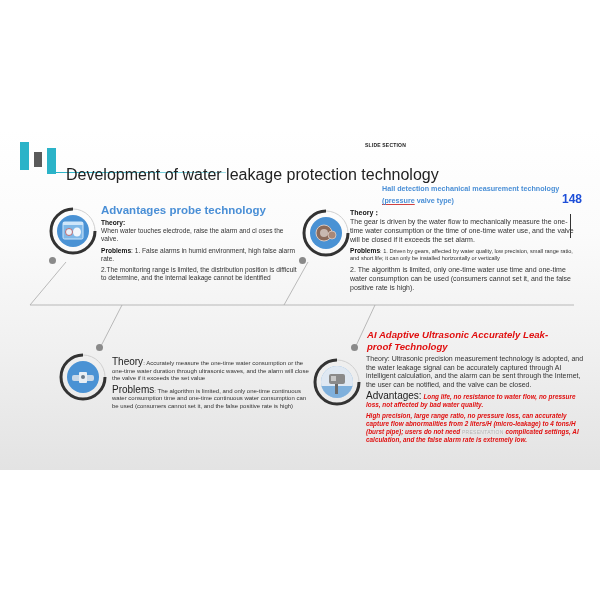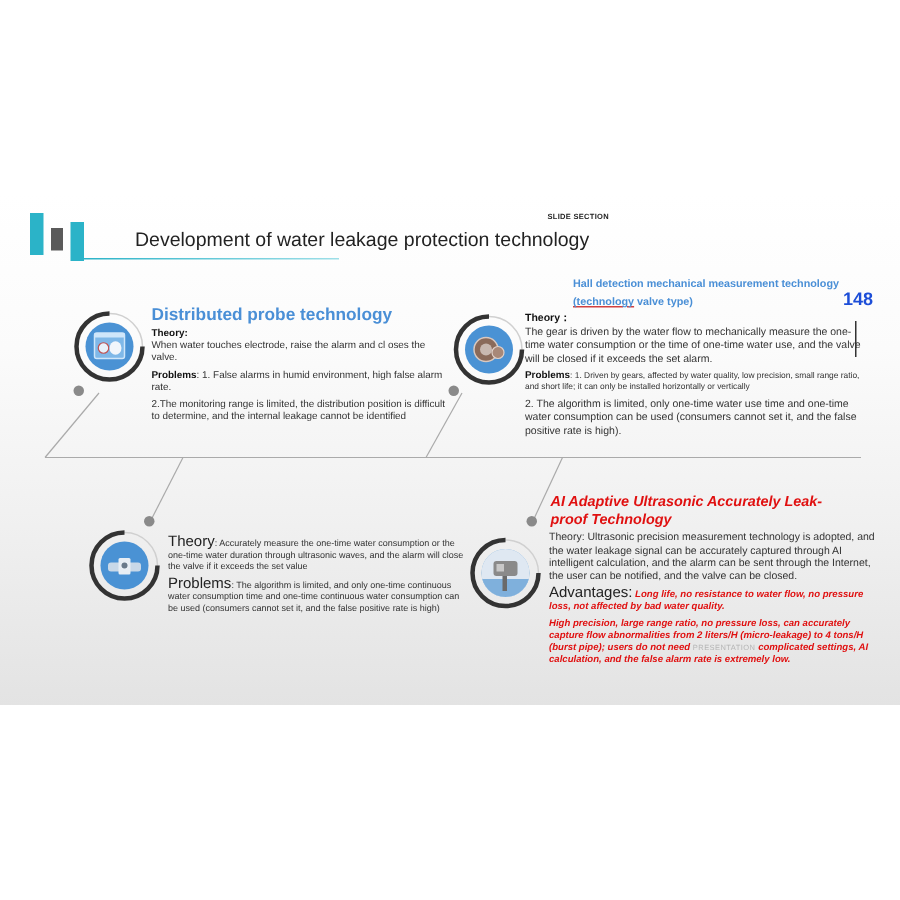--- a/index.html
+++ b/index.html
@@ -15,21 +15,21 @@
     }
     .logo-bar { position: absolute; }
     .lb1 { left: 20px; top: 142px; width: 9px; height: 28px; background: #2bb3c8; }
     .lb2 { left: 34px; top: 152px; width: 8px; height: 15px; background: #5a5a5a; }
     .lb3 { left: 47px; top: 148px; width: 9px; height: 26px; background: #2bb3c8; }
     .title-underline {
       position: absolute; left: 56px; top: 172px; width: 170px; height: 1px;
       background: linear-gradient(to right, #2bb3c8, #9edfe8);
     }
     .page-title {
-      position: absolute; left: 66px; top: 152px; font-size: 13px; color: #222; margin-left: 24px;
+      position: absolute; left: 66px; top: 166px; font-size: 16px; color: #222;
     }
     .slide-section {
       position: absolute; left: 365px; top: 142px; font-size: 5px; font-weight: bold; color: #222;
       letter-spacing: 0.2px;
     }
     .page-num {
       position: absolute; left: 562px; top: 192px; font-size: 12px; font-weight: bold; color: #1d4ed8;
     }
     .vbar { position: absolute; left: 570px; top: 214px; width: 1px; height: 24px; background: #333; }
 
@@ -91,33 +91,33 @@
   <div class="disc">
     <svg width="32" height="32" viewBox="0 0 32 32">
       <rect x="6" y="7" width="20" height="17" rx="1.5" fill="#7fb8e8" stroke="#cfe6fa" stroke-width="1"></rect>
       <rect x="6" y="7" width="20" height="3" fill="#cfe6fa"></rect>
       <circle cx="12" cy="17" r="3.5" fill="#e8f1fa" stroke="#c05050" stroke-width="0.8"></circle>
       <ellipse cx="20" cy="17" rx="4" ry="4.5" fill="#f2f6fb"></ellipse>
     </svg>
   </div>
 </div>
 <div class="blk" style="left:101px;top:203px;width:200px;">
-  <div class="h-blue" style="font-size:11.5px;line-height:14px;">Distributed probe technology</div>
+  <div class="h-blue" style="font-size:11.5px;line-height:14px;">Advantages probe technology</div>
   <div class="small" style="margin-top:2px;">
     <div class="para"><b class="lbl">Theory</b><b class="lbl">:</b><br>
       <span>When water touches electrode, raise the alarm and cl oses the valve.</span></div>
     <div class="para"><b class="lbl">Problems</b><span>: 1. False alarms in humid environment, high false alarm rate.</span></div>
     <div class="para">2.The monitoring range is limited, the distribution position is difficult to determine, and the internal leakage cannot be identified</div>
   </div>
 </div>
 
 <div class="blk" style="left:350px;top:183px;width:200px;margin-left:32px;">
   <div class="h-blue" style="font-size:7.2px;line-height:12px;">
     <span>Hall detection mechanical measurement technology</span><br>
-    <span class="underline-red">(technology</span><span> valve type)</span>
+    <span class="underline-red">(pressure</span><span> valve type)</span>
   </div>
 </div>
 <div class="icon-wrap" style="left:301px;top:208px;">
   <svg class="ring" width="50" height="50" viewBox="0 0 50 50">
     <circle cx="25" cy="25" r="22" fill="none" stroke="#d0d0d0" stroke-width="1"></circle>
     <path d="M25 3 A22 22 0 1 0 47 25" fill="none" stroke="#333" stroke-width="3"></path>
   </svg>
   <div class="disc">
     <svg width="32" height="32" viewBox="0 0 32 32">
       <circle cx="14" cy="16" r="8" fill="#8a6a5a" stroke="#d8c8c0" stroke-width="1"></circle>

